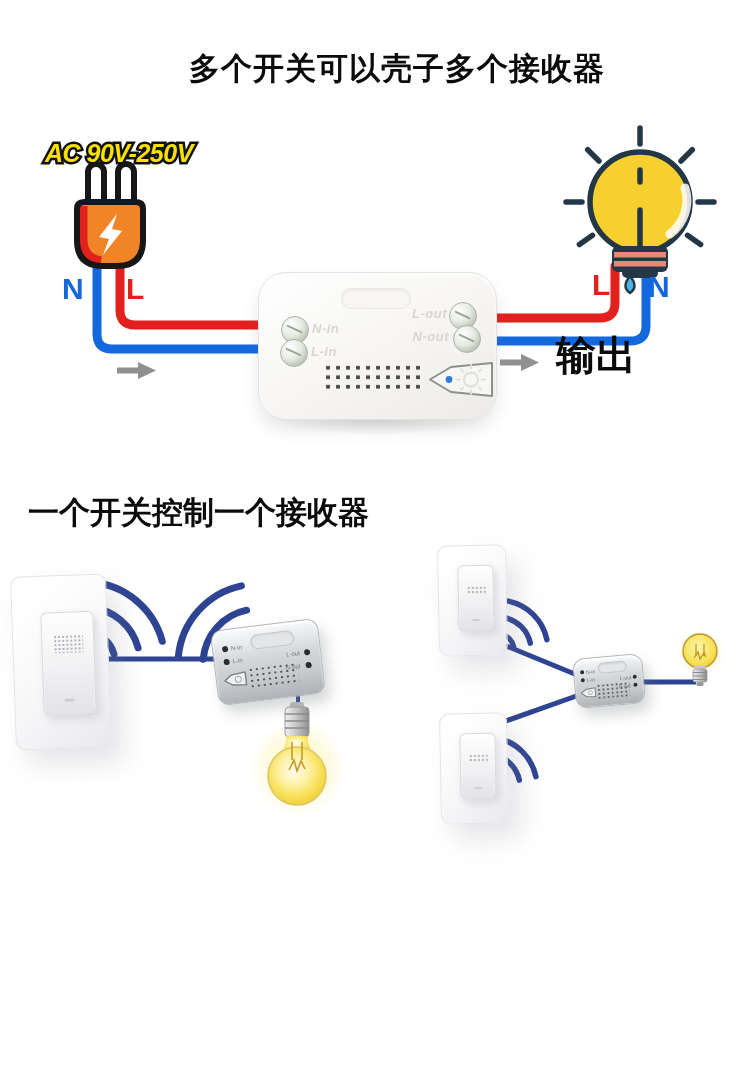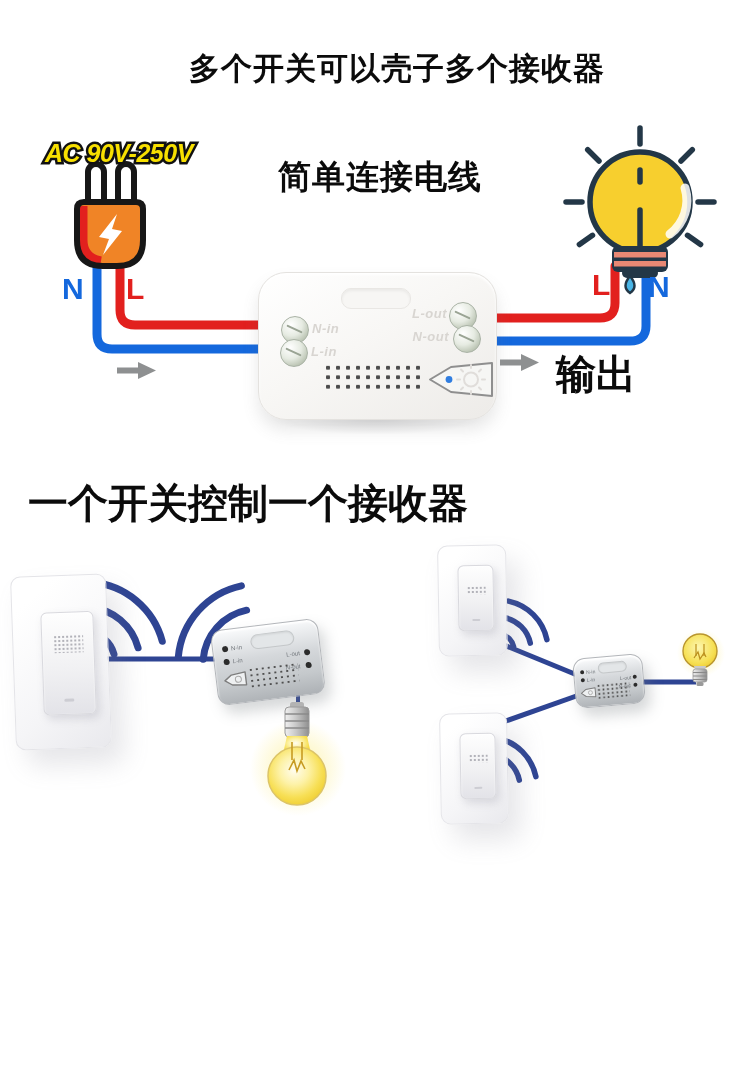--- a/index.html
+++ b/index.html
@@ -2,21 +2,21 @@
 <html style="--wire-red: #e2201e; --wire-blue: #1468dd; --wifi-blue: #2e4493; --plug-orange: #f08426; --ac-yellow: #f8e000; --bulb-yellow: #f7cf2e; --bulb-outline: #233747; --base-salmon: #e98874; --arrow-gray: #8e9091;"><head>
 <meta charset="utf-8">
 <style>
   html,body{margin:0;padding:0;background:#fff;}
   .canvas{position:relative;width:750px;height:885px;background:#ffffff;overflow:hidden;
           font-family:"Liberation Sans","DejaVu Sans",sans-serif;color:#000;}
   .abs{position:absolute;}
   .cn{font-weight:900;color:#0b0b0b;}
   .title{top:48px;left:0;width:750px;text-align:center;font-size:31px;letter-spacing:1px;transform:translateX(22px);}
   .subtitle{top:155px;left:278px;font-size:33px;letter-spacing:1px;}
-  .heading{top:476px;font-size:40px;text-align:left;letter-spacing:0px;white-space:nowrap;}
+  .heading{top:492px;font-size:31px;text-align:left;letter-spacing:0px;white-space:nowrap;}
   .heading.left{left:28px;width:344px;}
   .heading.right{left:396px;width:344px;}
   .io-label{font-size:40px;font-weight:900;color:#0b0b0b;}
   .wire-tag{font-size:30px;font-weight:900;}
   .blue-t{color:var(--wire-blue);}
   .red-t{color:var(--wire-red);}
   svg{display:block;}
   
   .receiver{left:258px;top:272px;width:237px;height:146px;border-radius:28px;z-index:2;
             background:linear-gradient(150deg,#ffffff 0%,#f8f7f5 45%,#edebe8 100%);
@@ -89,21 +89,20 @@
       <path d="M 490.3 771.4 A 16 16 0 0 1 502.6 783.7"></path>
       <path d="M 493.9 754.7 A 33 33 0 0 1 519.3 780.1"></path>
       <path d="M 497.4 738.1 A 50 50 0 0 1 535.9 776.6"></path>
     </g>
     <path d="M 504 645 L 582 677" style="stroke:var(--wifi-blue)" stroke-width="5"></path>
     <path d="M 503 722 L 582 694" style="stroke:var(--wifi-blue)" stroke-width="5"></path>
     <path d="M 634 682 L 696 682" style="stroke:var(--wifi-blue)" stroke-width="5"></path>
   </svg>
 
   <div class="abs cn title" style="z-index:3;">多个开关可以壳子多个接收器</div>
-  <div class="abs cn subtitle" style="z-index:3;">简单连接电线</div>
 
   <svg class="abs" style="left:40px;top:132px;z-index:3;" width="160" height="42" viewBox="0 0 160 42">
     <text x="5" y="30" font-size="25" font-weight="bold" font-style="italic" font-family="Liberation Sans, sans-serif" style="fill:var(--ac-yellow)" stroke="#111" stroke-width="5" paint-order="stroke" letter-spacing="-0.5">AC 90V-250V</text>
   </svg>
 
   <svg class="abs" style="left:70px;top:158px;z-index:2;" width="80" height="112" viewBox="0 0 80 112">
     <rect x="18" y="6" width="16" height="46" rx="8" fill="#fff" stroke="#171717" stroke-width="6"></rect>
     <rect x="48" y="6" width="16" height="46" rx="8" fill="#fff" stroke="#171717" stroke-width="6"></rect>
     <path d="M 14 44 L 66 44 Q 73 44 73 51 L 73 82 Q 73 108 47 108 L 33 108 Q 7 108 7 82 L 7 51 Q 7 44 14 44 Z" style="fill:var(--plug-orange)" stroke="none"></path>
     <path d="M 13 48 L 13 82 Q 13 100 31 103" fill="none" style="stroke:var(--wire-red)" stroke-width="9"></path>
@@ -114,21 +113,21 @@
   <div class="abs wire-tag blue-t" style="left:62px;top:272px;z-index:3;">N</div>
   <div class="abs wire-tag red-t" style="left:126px;top:272px;z-index:3;">L</div>
 
   <svg class="abs" style="left:117px;top:362px;z-index:3;" width="40" height="17" viewBox="0 0 40 17">
     <polygon points="0,5.5 21,5.5 21,0 39,8.5 21,17 21,11.5 0,11.5" style="fill:var(--arrow-gray)"></polygon>
   </svg>
 
   <svg class="abs" style="left:500px;top:354px;z-index:3;" width="40" height="17" viewBox="0 0 40 17">
     <polygon points="0,5.5 21,5.5 21,0 39,8.5 21,17 21,11.5 0,11.5" style="fill:var(--arrow-gray)"></polygon>
   </svg>
-  <div class="abs io-label" style="left:556px;top:347px;z-index:3;">输出</div>
+  <div class="abs io-label" style="left:556px;top:328px;z-index:3;">输出</div>
 
   <div class="abs rx-shadow"></div>
   <div class="abs receiver">
     <div class="abs slot"></div>
     <div class="abs screw" style="left:22px;top:43px;"></div>
     <div class="abs screw" style="left:21px;top:66px;"></div>
     <div class="abs screw" style="left:190px;top:29px;"></div>
     <div class="abs screw" style="left:194px;top:52px;"></div>
     <div class="abs term-label" style="left:53px;top:48px;">N-in</div>
     <div class="abs term-label" style="left:52px;top:71px;">L-in</div>

